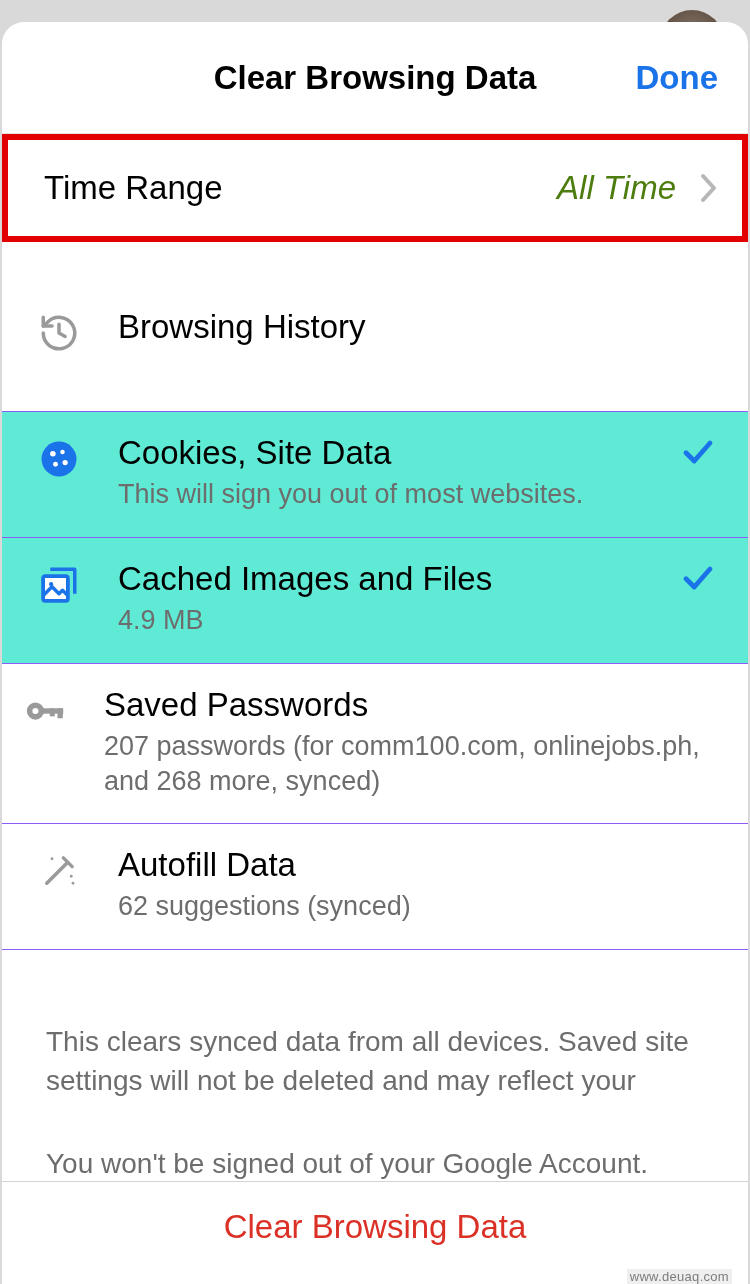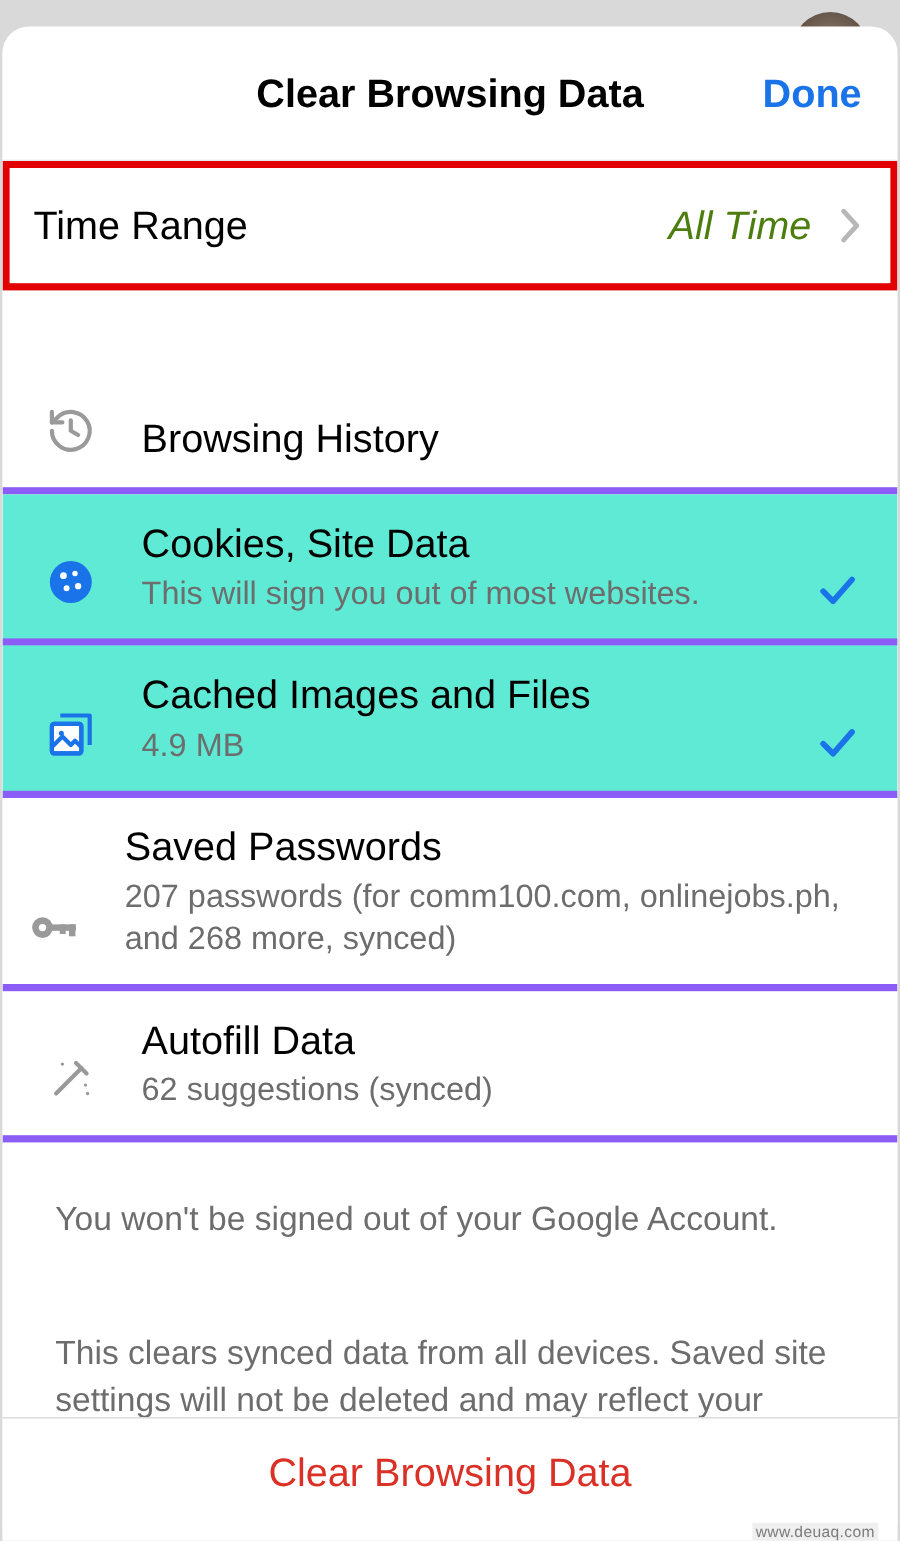--- a/index.html
+++ b/index.html
@@ -26,29 +26,29 @@
   border-bottom: 1px solid #e5e5e5;
   display: flex; align-items: center; justify-content: center;
 }
 .header-title { font-size: 33px; font-weight: 700; color: #000; }
 .done-btn {
   position: absolute; right: 30px; top: 50%; transform: translateY(-50%);
   font-size: 33px; font-weight: 600; color: #1a73e8; cursor: pointer;
 }
 .content { flex: 1; overflow: hidden; }
 .row {
-  display: flex; align-items: flex-end;
+  display: flex; align-items: flex-start;
   min-height: 110px;
   padding: 22px 30px 22px 30px;
-  border-bottom: 6px solid #8b5cf6;
+  border-bottom: 1px solid #8b5cf6;
 }
 .time-range-row {
   min-height: 108px;
   border: 6px solid #e20000;
-  padding: 0 24px 0 20px;
+  padding: 0 24px 0 36px;
   display: flex; align-items: center;
 }
 .row-label { font-size: 33px; color: #000; }
 .row-value { font-size: 33px; color: #4d7c0f; margin-left: auto; margin-right: 24px; font-style: italic; }
 .chevron { width: 18px; height: 30px; }
 .chevron svg { display: block; }
 .item-row { padding: 20px 30px 20px 30px; min-height: 126px; }
 .item-row.selected { background: #5eead4; }
 .item-icon {
   width: 54px; height: 54px;
@@ -182,22 +182,22 @@
           <circle cx="8" cy="5" r="0.8" fill="#9a9a9a" stroke="none"></circle>
           <circle cx="20" cy="19" r="0.8" fill="#9a9a9a" stroke="none"></circle>
         </svg>
       </div>
       <div class="item-text">
         <div class="item-title">Autofill Data</div>
         <div class="item-sub">62 suggestions (synced)</div>
       </div>
     </div>
 
+    <div class="footer-text second">This clears synced data from all devices. Saved site settings will not be deleted and may reflect your</div>
     <div class="footer-text">You won't be signed out of your Google Account.</div>
-    <div class="footer-text second">This clears synced data from all devices. Saved site settings will not be deleted and may reflect your</div>
 
   </div>
 
   <div class="clear-bar">
     <div class="clear-btn">Clear Browsing Data</div>
   </div>
 
 </div>
 
 <div class="watermark">www.deuaq.com</div>

